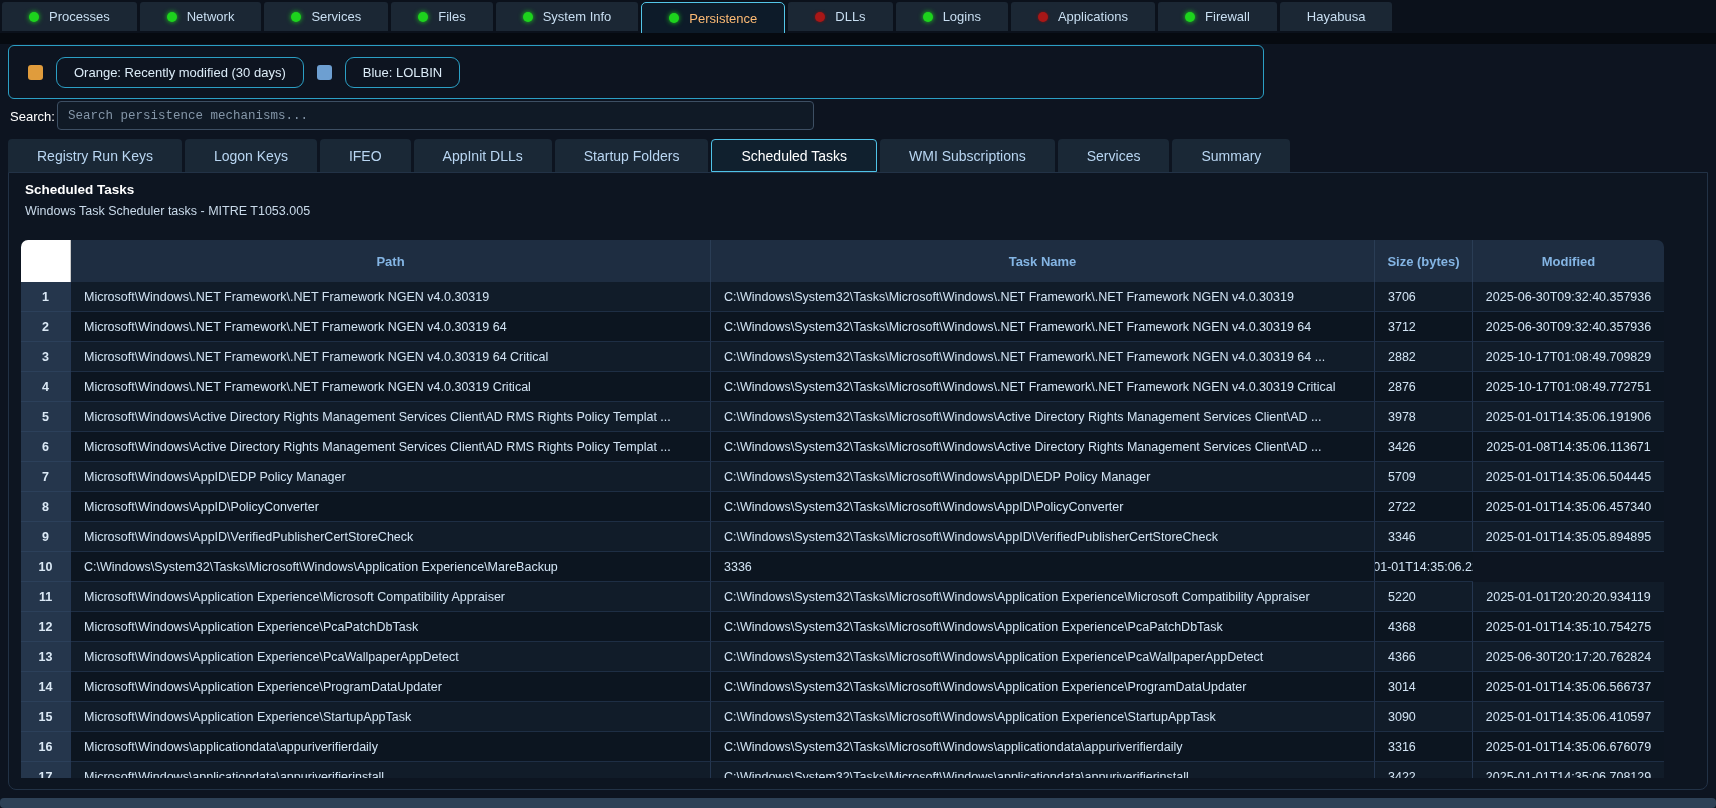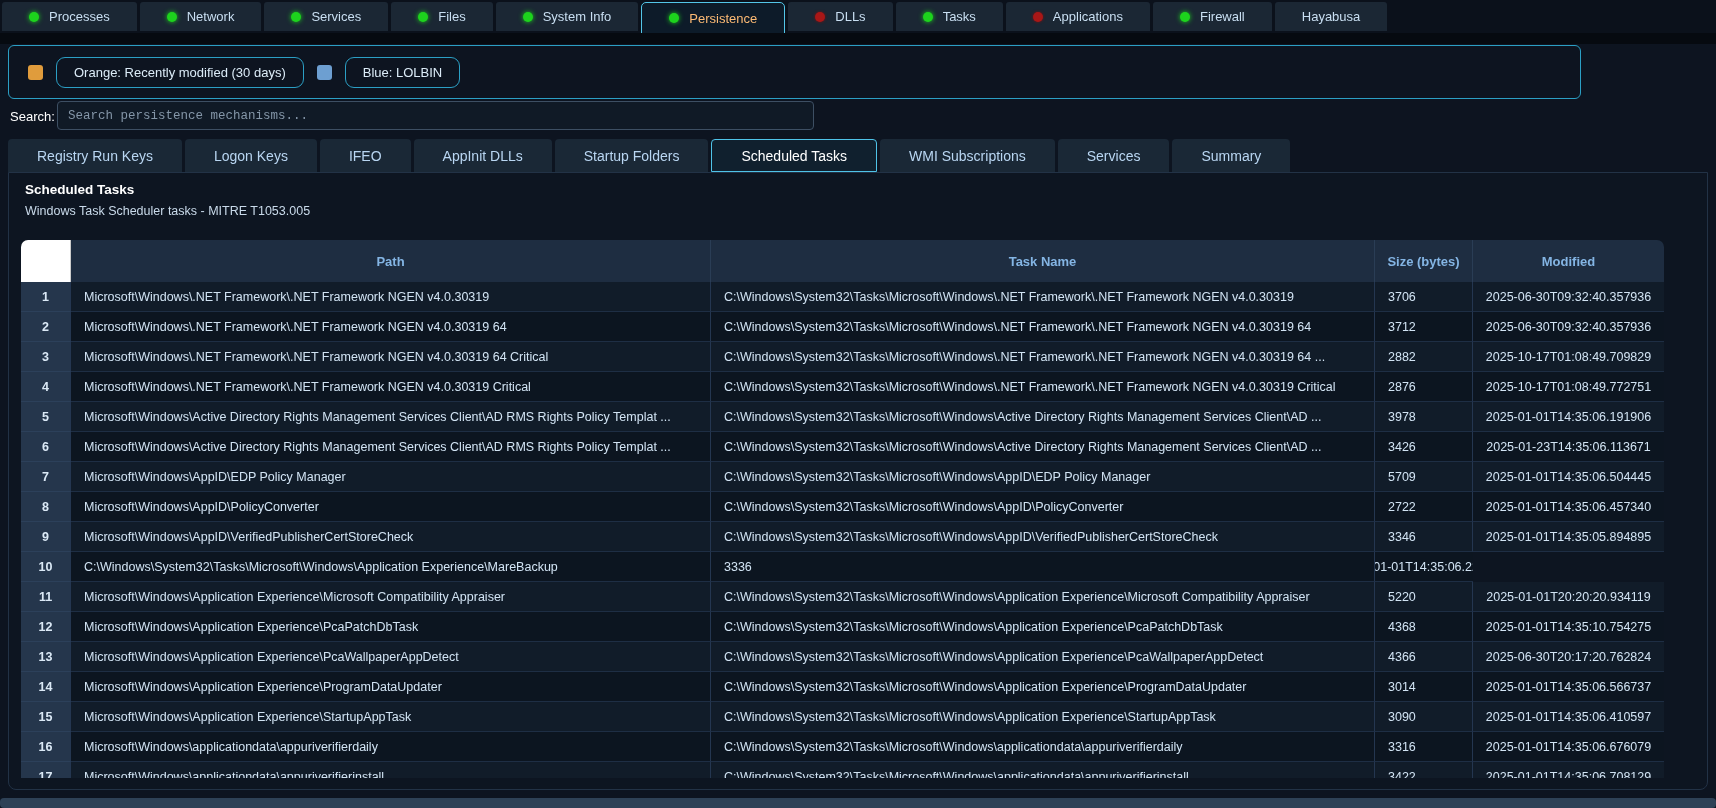--- a/index.html
+++ b/index.html
@@ -25,21 +25,21 @@
   .tab.active {
     background:#0d1b29; color:#fdba74; border:1px solid #53c6e8;
     border-radius:5px 5px 0 0; height:32px;
   }
   .dot { width:10px; height:10px; border-radius:50%; display:inline-block; }
   .dot.green { background:#1dd31d; box-shadow:0 0 5px #1dd31d; }
   .dot.red   { background:#a81717; box-shadow:0 0 3px #7e1010; }
 
   
   #legendbar {
-    position:absolute; left:8px; top:45px; width:1573px; height:54px;
+    position:absolute; left:8px; top:45px; width:1256px; height:54px;
     border:1px solid #2b9fc4; border-radius:6px;
     display:flex; align-items:center; gap:13px; padding-left:19px;
   }
   .swatch { width:15px; height:15px; border-radius:3px; flex:0 0 auto; }
   .legend-pill {
     border:1px solid #2b9fc4; border-radius:9px; padding:7px 17px;
     color:#dcecf8; font-size:13px; white-space:nowrap;
   }
 
   
@@ -133,21 +133,21 @@
         <div class="tab active">
           <span class="dot green"></span>
           <span class="tab-label">Persistence</span>
         </div>
         <div class="tab">
           <span class="dot red"></span>
           <span class="tab-label">DLLs</span>
         </div>
         <div class="tab">
           <span class="dot green"></span>
-          <span class="tab-label">Tasks</span>
+          <span class="tab-label">Logins</span>
         </div>
         <div class="tab">
           <span class="dot red"></span>
           <span class="tab-label">Applications</span>
         </div>
         <div class="tab">
           <span class="dot green"></span>
           <span class="tab-label">Firewall</span>
         </div>
         <div class="tab">
@@ -225,21 +225,21 @@
             <div class="cell task">Microsoft\Windows\Active Directory Rights Management Services Client\AD RMS Rights Policy Templat ...</div>
             <div class="cell path">C:\Windows\System32\Tasks\Microsoft\Windows\Active Directory Rights Management Services Client\AD ...</div>
             <div class="cell size">3978</div>
             <div class="cell modified">2025-01-01T14:35:06.191906</div>
           </div>
           <div class="trow">
             <div class="cell num">6</div>
             <div class="cell task">Microsoft\Windows\Active Directory Rights Management Services Client\AD RMS Rights Policy Templat ...</div>
             <div class="cell path">C:\Windows\System32\Tasks\Microsoft\Windows\Active Directory Rights Management Services Client\AD ...</div>
             <div class="cell size">3426</div>
-            <div class="cell modified">2025-01-23T14:35:06.113671</div>
+            <div class="cell modified">2025-01-08T14:35:06.113671</div>
           </div>
           <div class="trow">
             <div class="cell num">7</div>
             <div class="cell task">Microsoft\Windows\AppID\EDP Policy Manager</div>
             <div class="cell path">C:\Windows\System32\Tasks\Microsoft\Windows\AppID\EDP Policy Manager</div>
             <div class="cell size">5709</div>
             <div class="cell modified">2025-01-01T14:35:06.504445</div>
           </div>
           <div class="trow">
             <div class="cell num">8</div>

